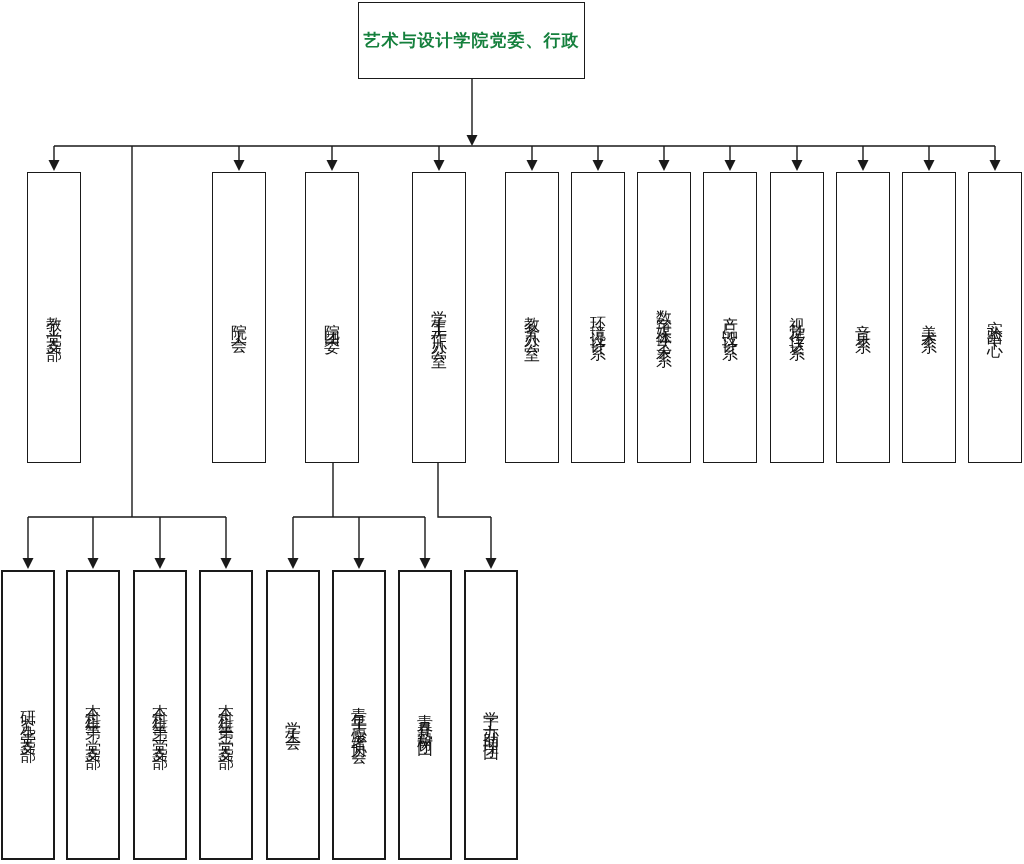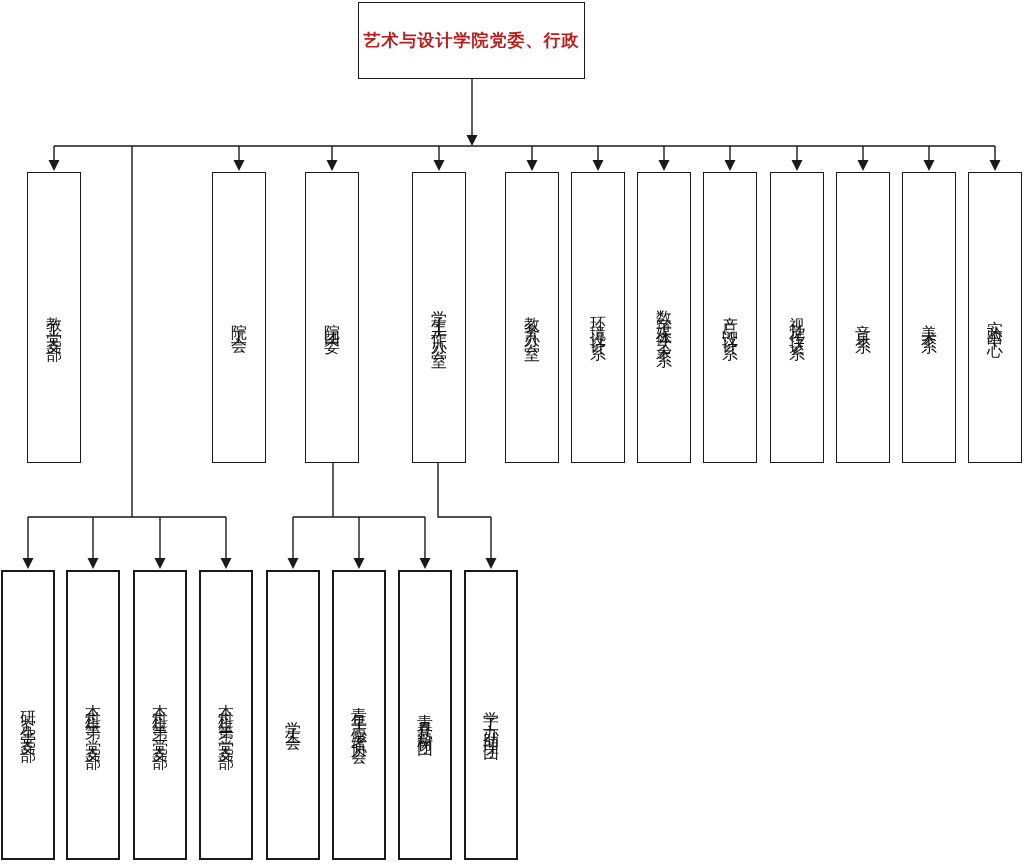--- a/index.html
+++ b/index.html
@@ -33,21 +33,21 @@
     font-size: 16px;
     letter-spacing: 7px;
     line-height: 1;
     color: #111111;
     margin-bottom: -7px;
     white-space: nowrap;
   }
   .ht {
     font-size: 17px;
     font-weight: 700;
-    color: #b91c1c;
+    color: #15803d;
     letter-spacing: 1px;
     white-space: nowrap;
   }
 </style>
 </head>
 <body>
 
 <div class="canvas">
 
   <svg class="connectors" viewBox="0 0 1024 864" xmlns="http://www.w3.org/2000/svg" aria-hidden="true">

